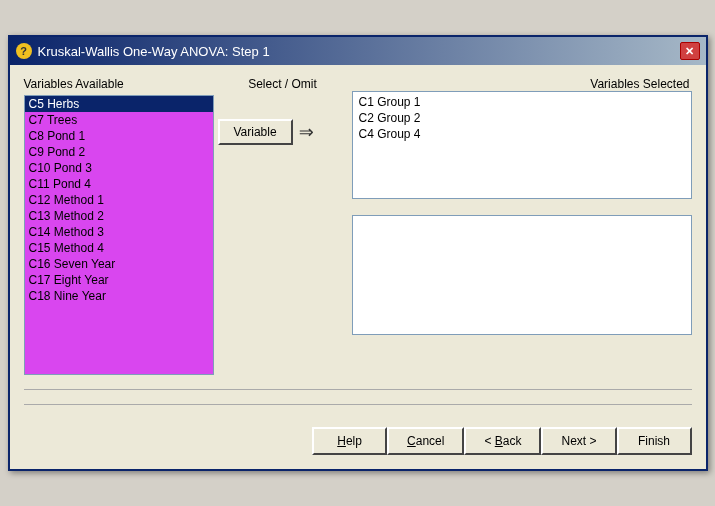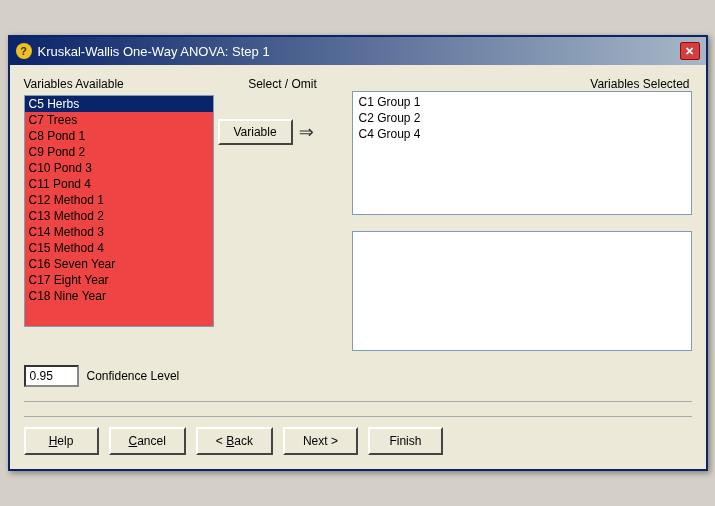--- a/index.html
+++ b/index.html
@@ -98,23 +98,23 @@
     }
 
     .variables-section {
       display: flex;
       flex-direction: column;
       width: 190px;
     }
 
     .listbox {
       border: 1px solid #7f9db9;
-      background: #ef4444;
+      background: #d946ef;
       overflow-y: scroll;
-      height: 232px;
+      height: 280px;
       font-size: 12px;
     }
 
     .listbox-item {
       padding: 1px 4px;
       cursor: default;
       white-space: nowrap;
     }
 
     .listbox-item.selected {
@@ -144,21 +144,21 @@
 
     .arrow-symbol {
       font-size: 18px;
       color: #333;
       line-height: 1;
     }
 
     .selected-variable-box {
       border: 1px solid #7f9db9;
       background: white;
-      height: 124px;
+      height: 108px;
       font-size: 12px;
       padding: 2px 4px;
       overflow-y: auto;
       margin-bottom: 16px;
     }
 
     .selected-variable-box-empty {
       border: 1px solid #7f9db9;
       background: white;
       height: 120px;
@@ -186,23 +186,22 @@
       background: white;
     }
 
     .confidence-label {
       font-size: 12px;
     }
 
     .footer-buttons {
       display: flex;
       flex-direction: row;
-      justify-content: flex-start;
-      gap: 10px;
-      padding: 10px 0 4px 0;
+      justify-content: flex-end;
+      padding: 22px 0 4px 0;
       border-top: 1px solid #aaa;
     }
 
     .footer-btn {
       background: #ece9d8;
       border: 2px solid #888;
       border-top-color: #fff;
       border-left-color: #fff;
       border-bottom-color: #444;
       border-right-color: #444;
@@ -301,24 +300,20 @@
         <div class="selected-variable-box">
           <div class="selected-item">C1 Group 1</div>
           <div class="selected-item">C2 Group 2</div>
           <div class="selected-item">C4 Group 4</div>
         </div>
         <div class="selected-variable-box-empty"></div>
       </div>
 
     </div>
 
-    <div class="confidence-row">
-      <input class="confidence-input" type="text" value="0.95" style="">
-      <span class="confidence-label">Confidence Level</span>
-    </div>
 
     <hr class="separator">
 
     <div class="footer-buttons">
       <button class="footer-btn"><span class="underline">H</span>elp</button>
       <button class="footer-btn"><span class="underline">C</span>ancel</button>
       <button class="footer-btn">&lt; <span class="underline">B</span>ack</button>
       <button class="footer-btn">Next &gt;</button>
       <button class="footer-btn">Finish</button>
     </div>

